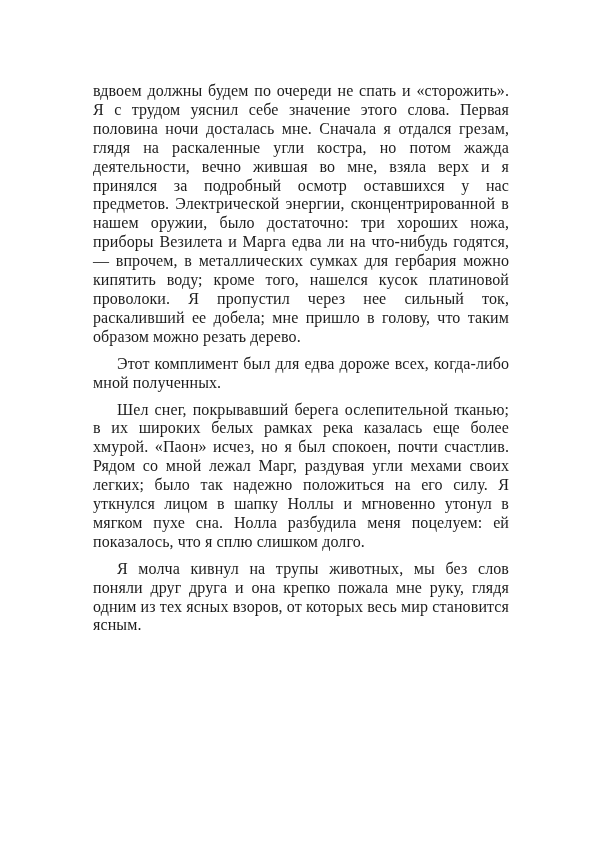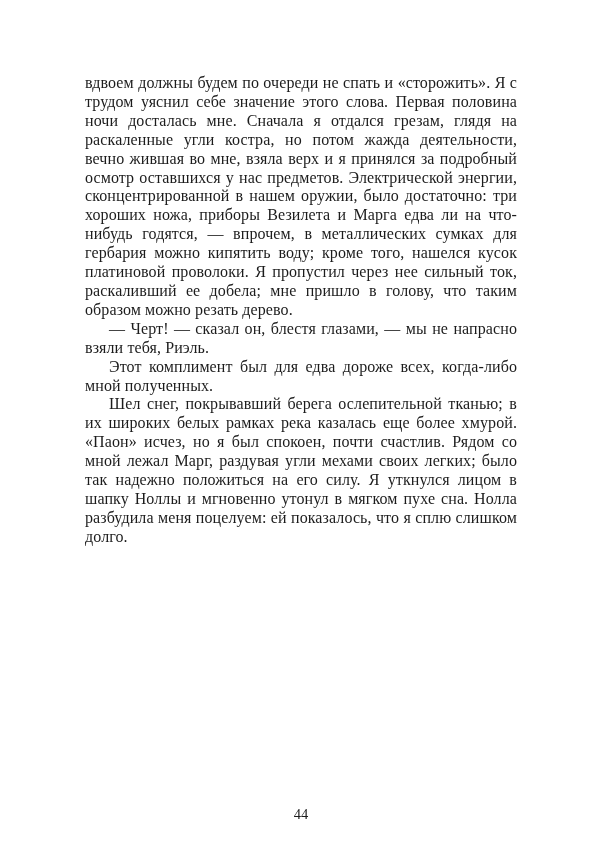--- a/index.html
+++ b/index.html
@@ -20,21 +20,21 @@
       position: absolute;
       left: 85px;
       top: 74px;
       width: 432px;
       font-size: 16px;
       line-height: 18.9px;
       text-align: justify;
       letter-spacing: 0.1px;
     }
     .para {
-      margin: 0;
+      margin: 8px;
       padding: 0;
       text-indent: 24px;
     }
     .para.no-indent {
       text-indent: 0;
     }
     .page-number {
       position: absolute;
       left: 85px;
       top: 806px;
@@ -43,18 +43,17 @@
       font-size: 14.5px;
       color: #1c1c1c;
     }
   </style>
 </head>
 <body>
 
 <div class="book-page">
   <div class="text-block">
     <p class="para no-indent">вдвоем должны будем по очереди не спать и «сторожить». Я с трудом уяснил себе значение этого слова. Первая половина ночи досталась мне. Сначала я отдался грезам, глядя на раскаленные угли костра, но потом жажда деятельности, вечно жившая во мне, взяла верх и я принялся за подробный осмотр оставшихся у нас предметов. Электрической энергии, сконцентрированной в нашем оружии, было достаточно: три хороших ножа, приборы Везилета и Марга едва ли на что-нибудь годятся, — впрочем, в металлических сумках для гербария можно кипятить воду; кроме того, нашелся кусок платиновой проволоки. Я пропустил через нее сильный ток, раскаливший ее добела; мне пришло в голову, что таким образом можно резать дерево.</p>
-    <p class="para">— Черт! — сказал он, блестя глазами, — мы не напрасно взяли тебя, Риэль.</p>
     <p class="para">Этот комплимент был для едва дороже всех, когда-либо мной полученных.</p>
     <p class="para">Шел снег, покрывавший берега ослепительной тканью; в их широких белых рамках река казалась еще более хмурой. «Паон» исчез, но я был спокоен, почти счастлив. Рядом со мной лежал Марг, раздувая угли мехами своих легких; было так надежно положиться на его силу. Я уткнулся лицом в шапку Ноллы и мгновенно утонул в мягком пухе сна. Нолла разбудила меня поцелуем: ей показалось, что я сплю слишком долго.</p>
+    <p class="para">Я молча кивнул на трупы животных, мы без слов поняли друг друга и она крепко пожала мне руку, глядя одним из тех ясных взоров, от которых весь мир становится ясным.</p>
   </div>
-  <div class="page-number">44</div>
 </div>
 
 </body></html>

